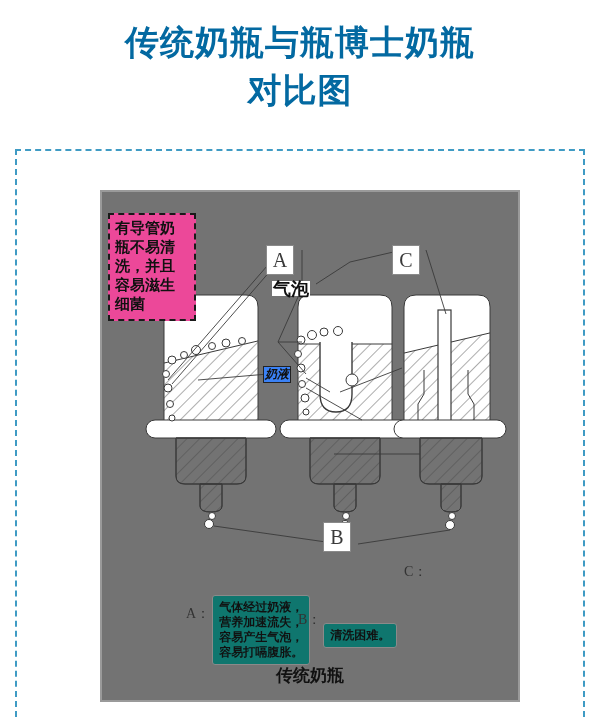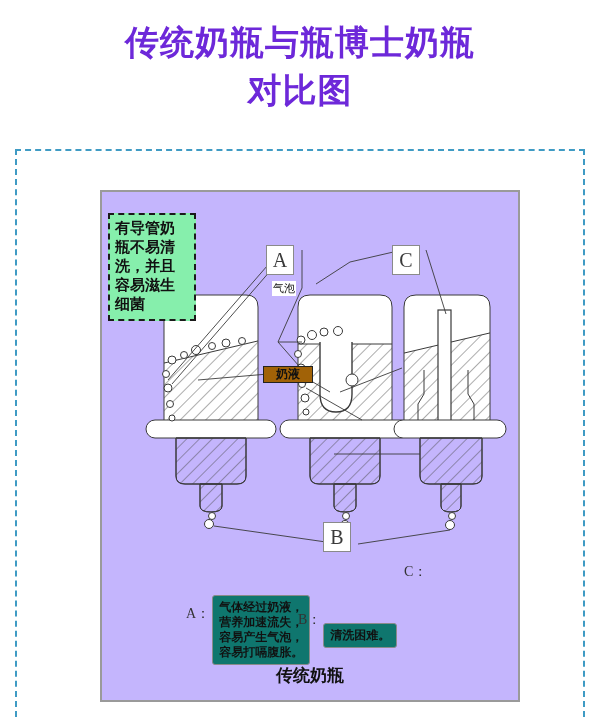--- a/index.html
+++ b/index.html
@@ -15,21 +15,21 @@
     position: relative;
   }
 
   
   #page-title {
     position: absolute;
     left: 0;
     top: 18px;
     width: 600px;
     text-align: center;
-    color: #6d28d9;
+    color: #0369a1;
     font-size: 34px;
     font-weight: bold;
     line-height: 48px;
     letter-spacing: 1px;
     font-family: "DejaVu Sans", "Liberation Sans", sans-serif;
     white-space: pre-line;
   }
 
   
   #dashed-frame {
@@ -44,21 +44,21 @@
 
   
   #diagram-panel {
     position: absolute;
     left: 100px;
     top: 190px;
     width: 420px;
     height: 512px;
     border: 2px solid #9a9a9a;
     box-sizing: border-box;
-    background: #c4b5fd;
+    background: #737373;
   }
 
   
   #bottle-diagram {
     position: absolute;
     left: 0;
     top: 0;
   }
 
   
@@ -71,57 +71,58 @@
     position: absolute;
     left: 108px;
     top: 213px;
     width: 88px;
     border: 2px dashed #1a1a1a;
     box-sizing: border-box;
     padding: 4px 5px 5px 5px;
     font-size: 15px;
     font-weight: bold;
     line-height: 19px;
-    background: #86efac;
+    background: #ec4899;
     color: #111;
   }
 
   .label-box {
     position: absolute;
     border: 1px solid #8a8a8a;
     background: #ffffff;
     box-sizing: border-box;
     text-align: center;
     color: #3a3a3a;
     font-family: "Liberation Serif", serif;
   }
   #label-a { left: 266px; top: 245px; width: 28px; height: 30px; font-size: 20px; line-height: 29px; }
   #label-c { left: 392px; top: 245px; width: 28px; height: 30px; font-size: 20px; line-height: 29px; }
   #label-b { left: 323px; top: 522px; width: 28px; height: 30px; font-size: 20px; line-height: 29px; }
 
   #tag-bubbles {
     position: absolute;
     left: 272px;
     top: 281px;
-    font-size: 11px;
-    font-weight: normal;
+    font-size: 18px;
+    font-weight: bold;
     background: #ffffff;
     padding: 0 1px;
     line-height: 15px;
   }
   #tag-milk {
     position: absolute;
     left: 263px;
     top: 366px;
     font-size: 12px;
     font-weight: bold;
     border: 1px solid #222;
-    background: #a16207;
-    padding: 1px 12px;
+    background: #3b82f6;
+    padding: 1px 1px;
     line-height: 13px;
+    font-style: italic;
   }
 
   .caption-group {
     position: absolute;
     display: flex;
     align-items: center;
   }
   .caption-key {
     font-family: "Liberation Serif", serif;
     font-size: 14px;

